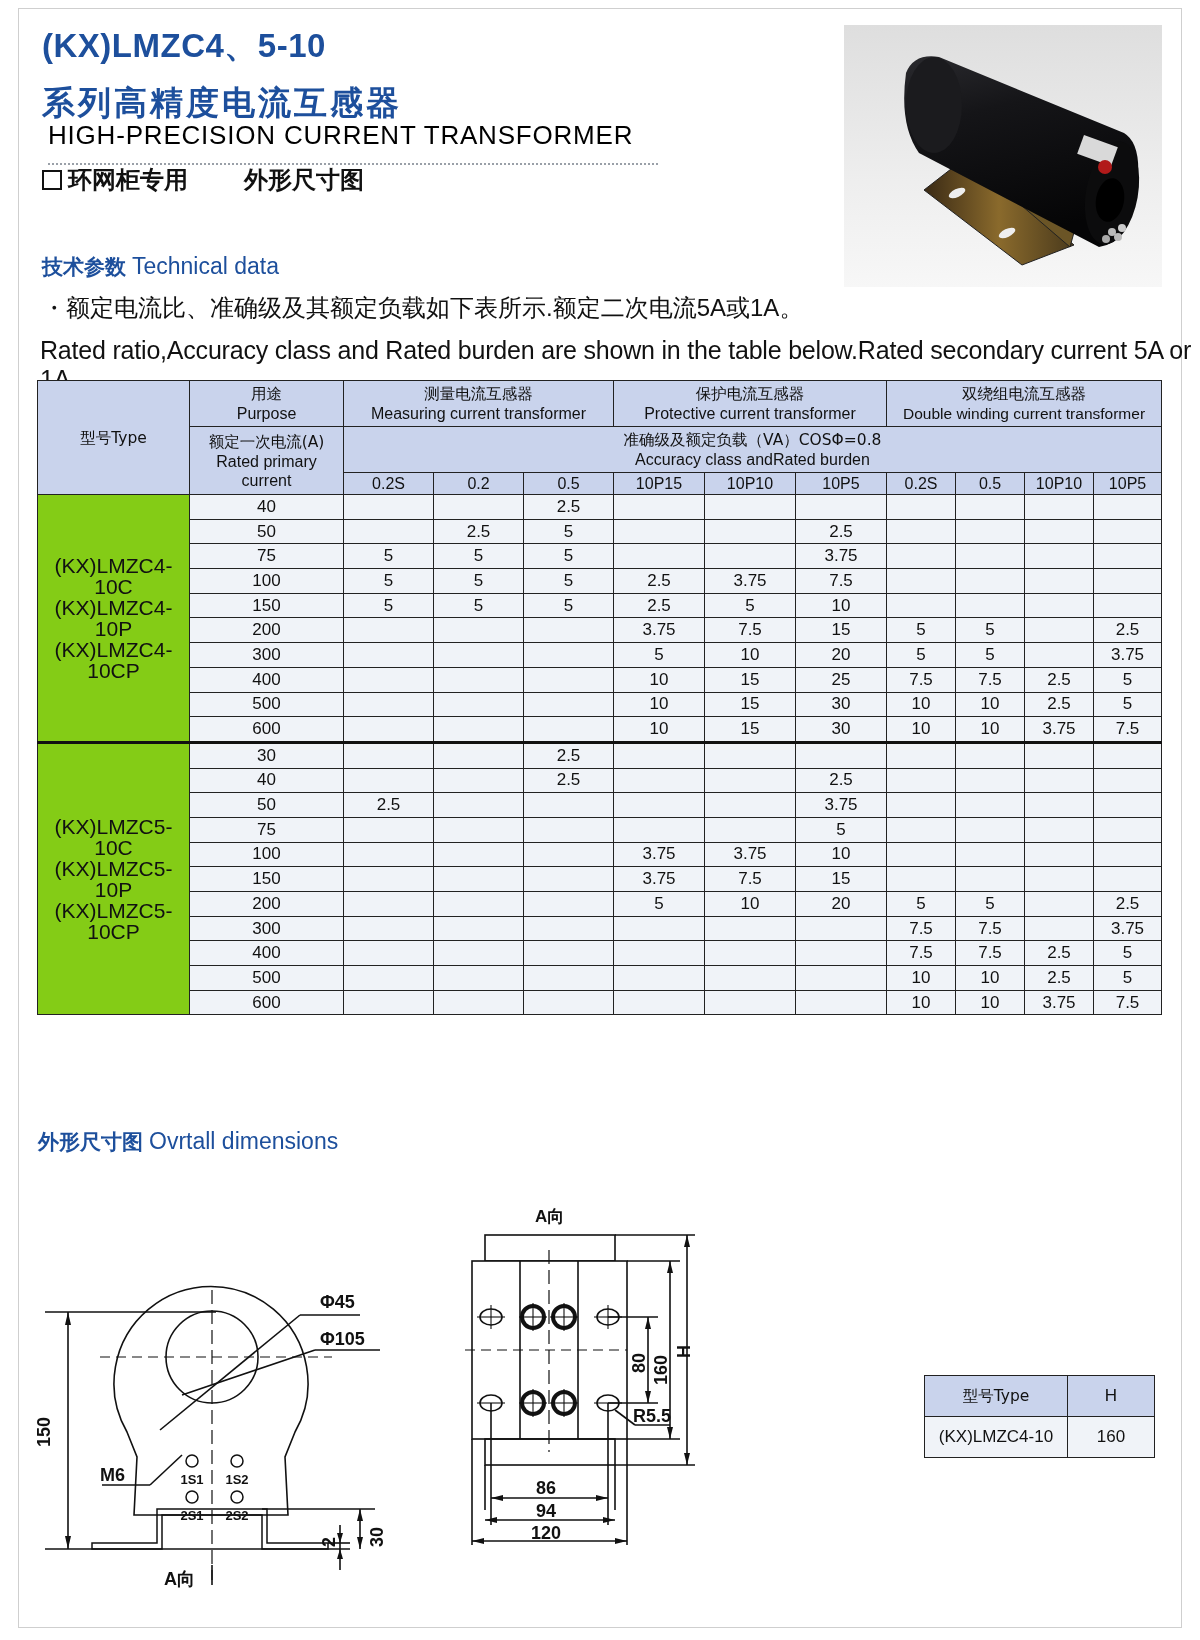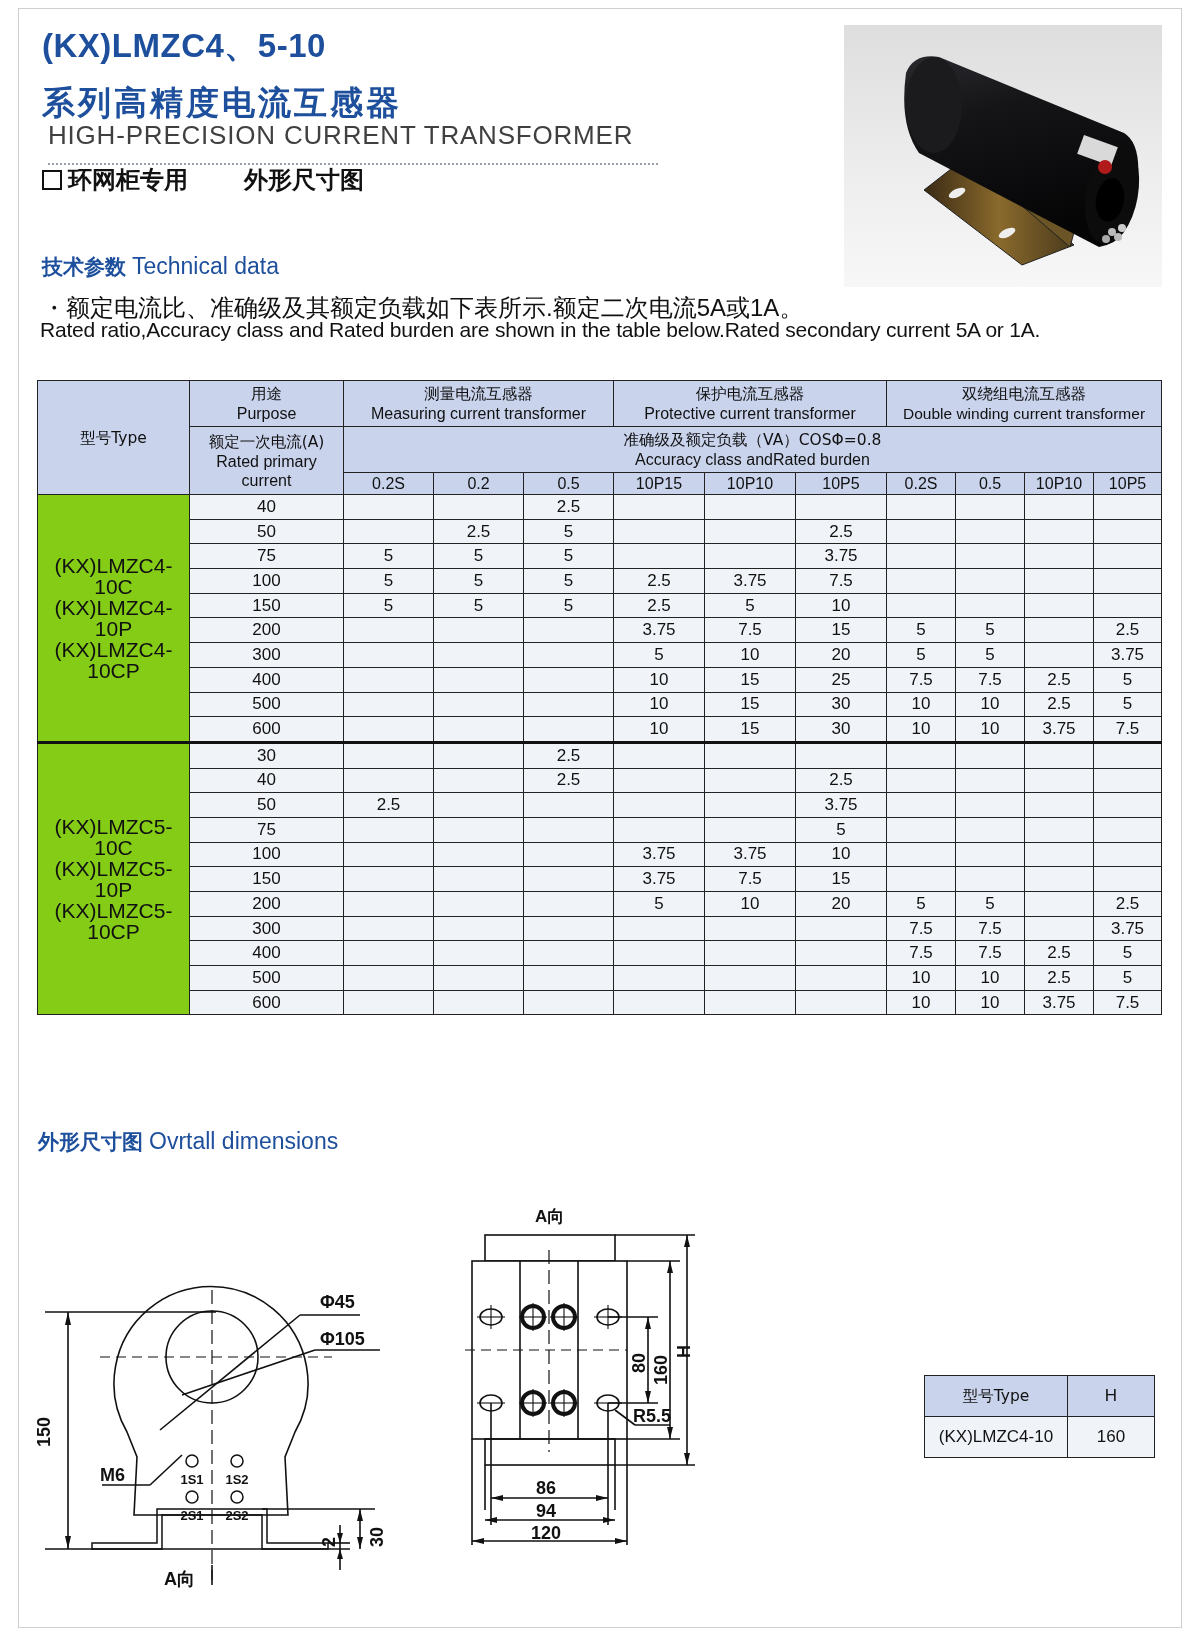--- a/index.html
+++ b/index.html
@@ -1,29 +1,29 @@
 <!DOCTYPE html>
 <html><head>
 <meta charset="utf-8">
 <style>
   html,body{margin:0;padding:0;background:#fff;}
   body{width:1200px;height:1640px;position:relative;overflow:hidden;font-family:"Liberation Sans","DejaVu Sans",sans-serif;color:#111;}
   .frame{position:absolute;left:18px;top:8px;width:1164px;height:1620px;border:1px solid #cfcfcf;box-sizing:border-box;}
   .title1{position:absolute;left:42px;top:24px;font-size:33px;font-weight:bold;color:#1d4f9c;letter-spacing:0.5px;}
   .title2{position:absolute;left:42px;top:70px;font-size:33px;font-weight:bold;color:#1d4f9c;letter-spacing:3px;font-family:"DejaVu Sans",sans-serif;margin-top:11px;}
-  .title3{position:absolute;left:48px;top:120px;font-size:26px;color:#404040;letter-spacing:0.8px;text-align:center;}
+  .title3{position:absolute;left:48px;top:120px;font-size:26px;color:#000000;letter-spacing:0.8px;text-align:center;}
   .dotline{position:absolute;left:48px;top:163px;width:610px;border-top:2px dotted #9aa0a8;}
   .feat{position:absolute;left:42px;top:164px;font-size:24px;font-weight:bold;color:#111;font-family:"DejaVu Sans",sans-serif;display:flex;align-items:center;}
   .checkbox{display:inline-block;width:20px;height:20px;border:2px solid #111;margin-right:6px;box-sizing:border-box;}
   .feat .gap{display:inline-block;width:56px;}
   .photo{position:absolute;left:844px;top:25px;width:318px;height:262px;background:linear-gradient(180deg,#dedede 0%,#eeeeee 60%,#f7f7f7 100%);overflow:hidden;}
   .sec-title{position:absolute;font-size:23px;color:#1d4f9c;}
   .sec-title b{font-family:"DejaVu Sans",sans-serif;font-weight:bold;margin-right:6px;font-size:21px;}
   .intro1{position:absolute;left:42px;top:292px;font-size:24px;font-family:Liberation Sans, sans-serif;}
-  .intro2{position:absolute;left:40px;top:318px;font-size:21px;letter-spacing:-0.2px;}
+  .intro2{position:absolute;left:40px;top:336px;font-size:25px;letter-spacing:-0.2px;}
   table.spec{position:absolute;left:37px;top:380px;width:1124px;border-collapse:collapse;table-layout:fixed;font-size:17px;}
   table.spec td,table.spec th{border:1.6px solid #222;text-align:center;padding:0;font-weight:normal;}
   table.spec th{background:#c9d3ec;font-size:16px;line-height:19px;}
   table.spec td{background:#f0f3f8;height:23.7px;line-height:22px;}
   table.spec td.type{background:#84cc16;line-height:21px;font-size:21px;}
   table.spec tr.groupsep td{border-top:3.5px solid #111;}
   .cn{font-family:"DejaVu Sans",sans-serif;font-size:15.5px;}
   .drawing{position:absolute;}
   table.htable{position:absolute;left:924px;top:1375px;border-collapse:collapse;font-size:17px;}
   table.htable td,table.htable th{border:1.6px solid #222;text-align:center;font-weight:normal;}

